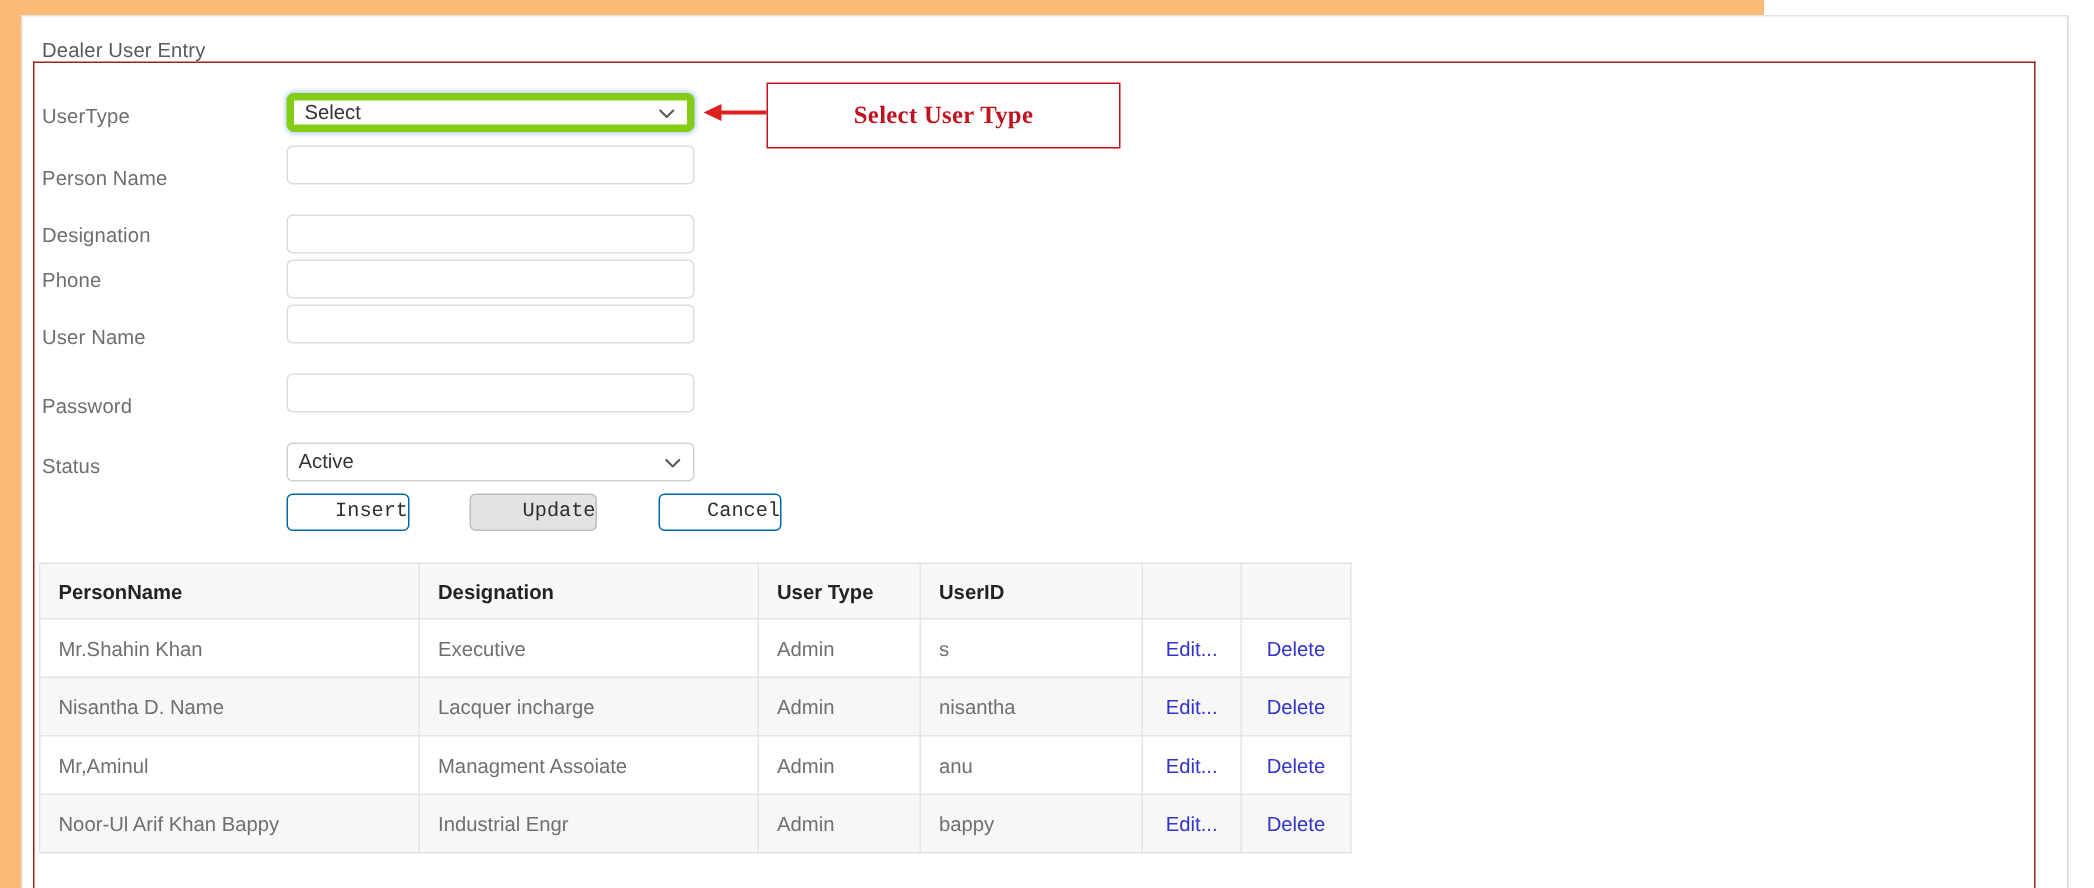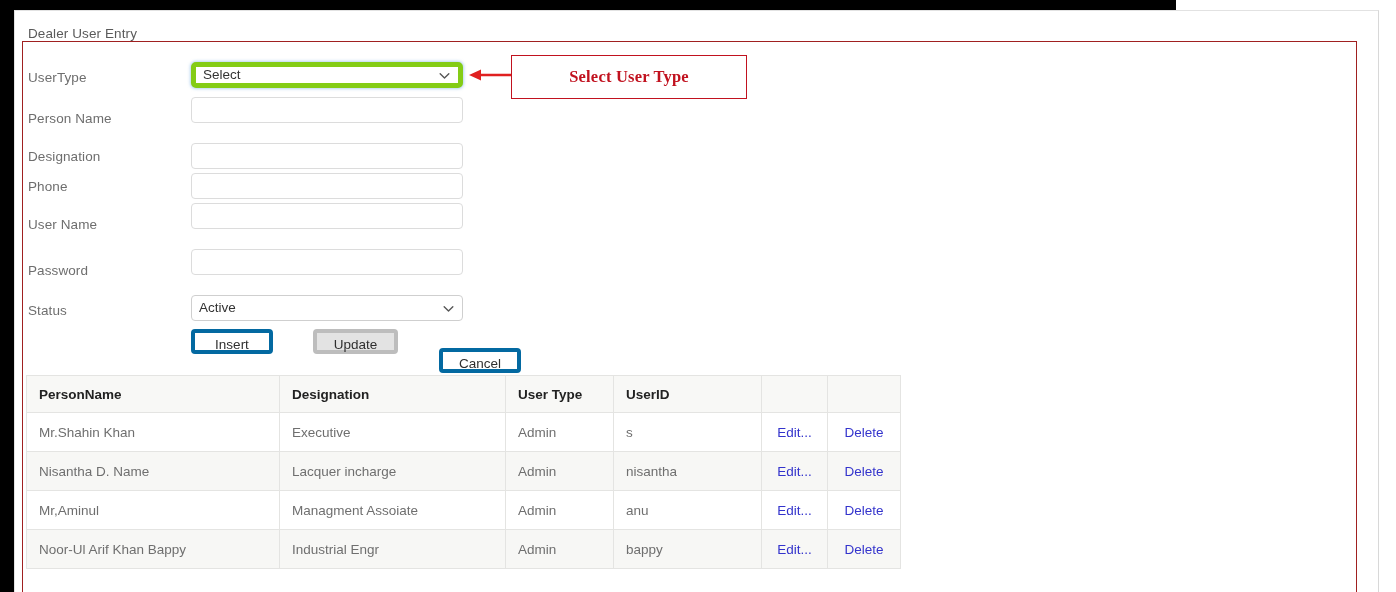--- a/index.html
+++ b/index.html
@@ -8,21 +8,21 @@
     width: 1396px; height: 592px;
     background: #ffffff;
     font-family: "Liberation Sans", sans-serif;
     overflow: hidden;
   }
 
   #screen {
     position: relative;
     width: 1176px;
     height: 592px;
-    background: #000000;
+    background: #fdba74;
   }
 
   
   .outer-panel {
     position: absolute;
     left: 14px;
     top: 10px;
     width: 1365px;
     height: 600px;
     background: #ffffff;
@@ -102,28 +102,28 @@
   .sel-caret {
     width: 13px; height: 13px;
     flex: 0 0 auto;
     display: block;
   }
 
   
   .btn {
     position: absolute;
     height: 25px;
-    border: 4px solid #0369a1;
+    border: 1px solid #0369a1;
     border-radius: 4px;
     background: #ffffff;
     font-size: 13.5px;
     color: #2f2f2f;
-    font-family: Liberation Sans, sans-serif;
+    font-family: Liberation Mono, monospace;
     line-height: 23px;
-    text-align: center;
+    text-align: right;
     padding: 0;
     cursor: pointer;
   }
   .btn.hover {
     background: #e3e3e3;
     border-color: #bdbdbd;
   }
 
   
   .callout-box {
@@ -252,21 +252,21 @@
     <div class="f-label" style="left:28px; top:303px;">Status</div>
     <div class="f-select" style="top:295px; left:191px;">
       <span class="sel-text">Active</span>
       <svg class="sel-caret" viewBox="0 0 12 12">
         <path d="M2 4.3 L6 8.3 L10 4.3" fill="none" stroke="#555" stroke-width="1.25" stroke-linecap="round" stroke-linejoin="round"></path>
       </svg>
     </div>
 
     <button class="btn" style="left:191px; top:329px; width:82px;">Insert</button>
     <button class="btn hover" style="left:313px; top:329px; width:85px;">Update</button>
-    <button class="btn" style="left:439px; top:348px; width:82px;">Cancel</button>
+    <button class="btn" style="left:439px; top:329px; width:82px;">Cancel</button>
   </div>
 
   <svg class="callout-arrow" viewBox="0 0 46 16">
     <line x1="44" y1="8" x2="11" y2="8" stroke="#e02020" stroke-width="2.6"></line>
     <polygon points="1,8 13,2.4 13,13.6" fill="#e02020"></polygon>
   </svg>
 
   <div class="callout-box">
     <span class="callout-text">Select User Type</span>
   </div>

